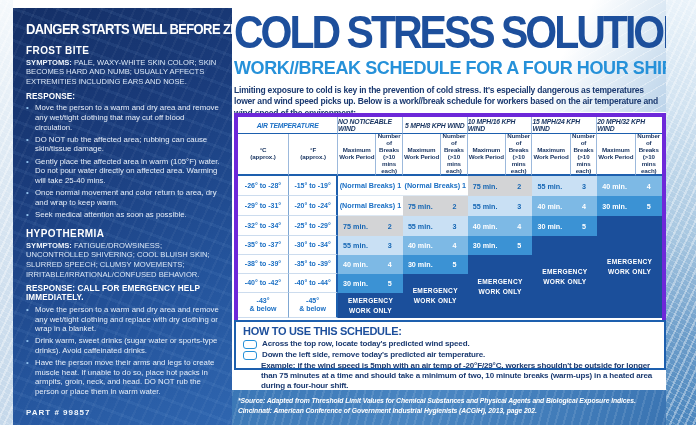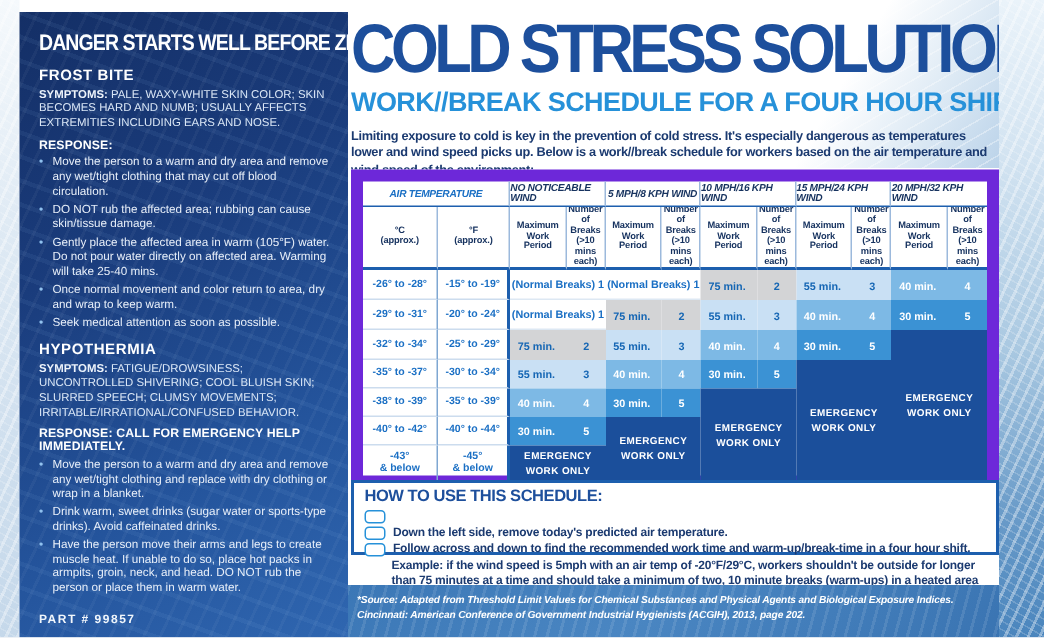--- a/index.html
+++ b/index.html
@@ -42,21 +42,21 @@
   .main-header{position:absolute;left:234px;top:10px;width:432px;text-align:center;}
   .main-title{font-size:41px;font-weight:bold;color:#1d4f9c;letter-spacing:-3px;line-height:1;
     white-space:nowrap;transform:scaleY(1.12);transform-origin:center top;margin:0;}
   .main-subtitle{font-size:18px;font-weight:bold;color:#2691d9;letter-spacing:-.4px;
     margin:7px 0 0 0;white-space:nowrap;}
   .main-intro{font-size:8.5px;font-weight:bold;letter-spacing:-.2px;color:#1b3a70;
     text-align:left;line-height:1.35;margin:6px 0 0 0;}
 
   
   .schedule-table{position:absolute;left:234px;top:113px;width:432px;height:212px;
-    box-sizing:border-box;border:8px solid #6d28d9;background:#ffffff;}
+    box-sizing:border-box;border:4px solid #6d28d9;background:#ffffff;}
   #schedule-grid{display:grid;width:100%;height:100%;
     grid-template-columns:52fr 50fr 39fr 27fr 39fr 27fr 39fr 27fr 39fr 27fr 39fr 27fr;
     grid-template-rows:17px 42px 20px 20px 20px 19px 19px 19px 25px;}
   .tc{display:flex;align-items:center;justify-content:center;box-sizing:border-box;overflow:hidden;}
   .pre{white-space:pre-line;text-align:center;}
   .th{border-right:1px solid #9cb9dc;}
   .h1{font-size:6.8px;font-weight:bold;font-style:italic;color:#17335f;
       border-bottom:1px solid #1d5fae;letter-spacing:-.2px;}
   .h1.airtemp{color:#1a6fc4;}
   .h2{font-size:6.2px;font-weight:bold;color:#16325f;line-height:1.12;text-align:center;
@@ -220,29 +220,26 @@
 &amp; below</div>
         <div class="tc emcell pre" style="grid-area: 9 / 3 / span 1 / span 2;">EMERGENCY
 WORK ONLY</div>
       </div>
   </div>
 
   <div class="howto">
     <div class="howto-title">HOW TO USE THIS SCHEDULE:</div>
     <div class="howto-item">
       <span class="checkbox"></span>
+      <span class="howto-text">Across the top row, locate today's predicted wind speed.</span>
     </div>
     <div class="howto-item">
       <span class="checkbox"></span>
       <span class="howto-text">Down the left side, remove today's predicted air temperature.</span>
     </div>
-    <div class="howto-item">
-      <span class="checkbox"></span>
-      <span class="howto-text">Follow across and down to find the recommended work time and warm-up/break-time in a four hour shift.</span>
-    </div>
     <div class="howto-example">Example: if the wind speed is 5mph with an air temp of -20°F/29°C, workers shouldn't be outside for longer than 75 minutes at a time and should take a minimum of two, 10 minute breaks (warm-ups) in a heated area during a four-hour shift.</div>
   </div>
 
   <div class="footer-band">
     <p class="footer-line">*Source: Adapted from Threshold Limit Values for Chemical Substances and Physical Agents and Biological Exposure Indices.</p>
     <p class="footer-line">Cincinnati: American Conference of Government Industrial Hygienists (ACGIH), 2013, page 202.</p>
   </div>
 
   <div class="right-frost"></div>
 </div>

